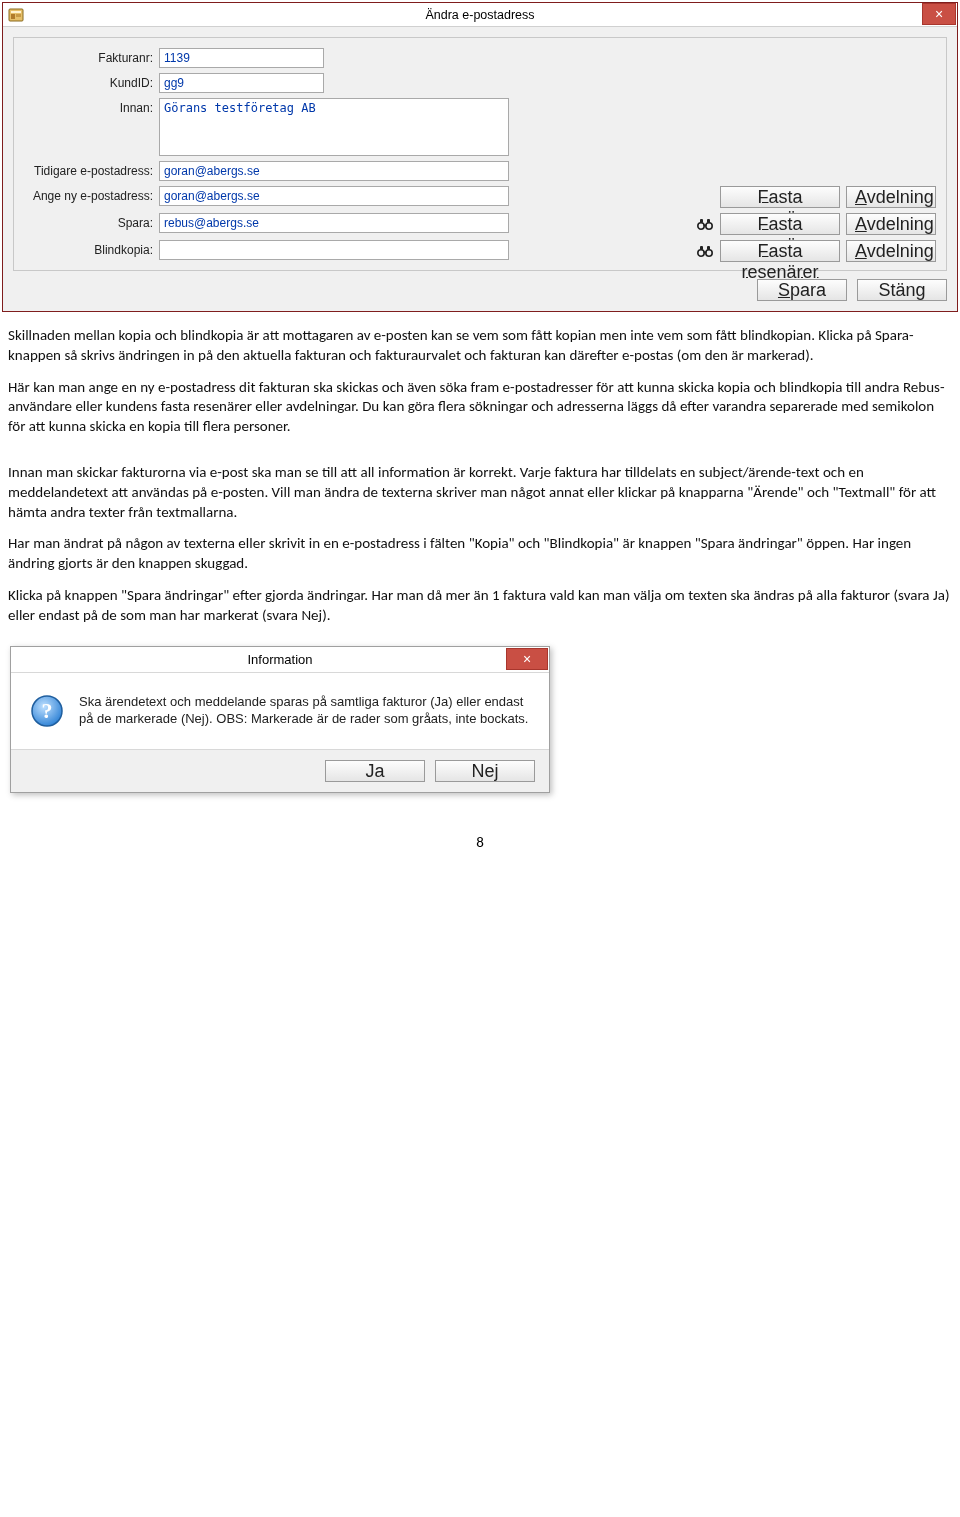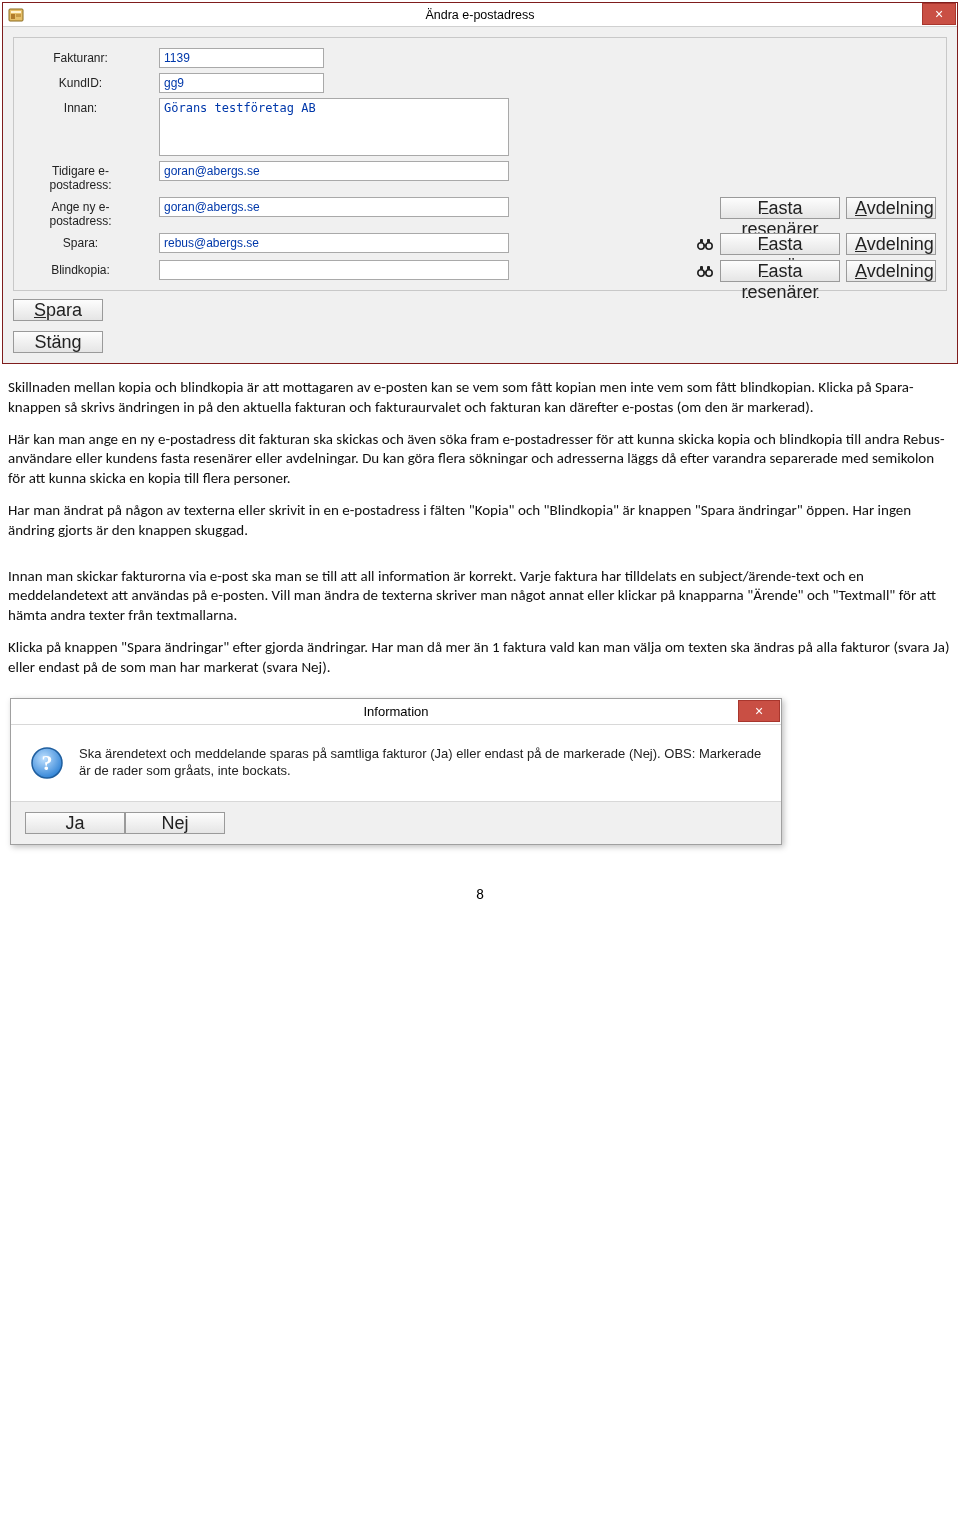--- a/index.html
+++ b/index.html
@@ -62,22 +62,22 @@
     position: relative;
   }
   .form-row {
     display: flex;
     align-items: flex-start;
     margin-bottom: 5px;
   }
   .form-row:last-child { margin-bottom: 0; }
   .form-label {
     width: 135px;
-    text-align: center;
-    padding-right: 22px;
+    text-align: right;
+    padding-right: 6px;
     padding-top: 3px;
     font-size: 12px;
     color: #222;
   }
   .sunken {
     border: 1px solid #a9a9a9;
     background: #fff;
     font-size: 12px;
     padding: 2px 4px;
     height: 20px;
@@ -121,40 +121,39 @@
   .btn-fasta { width: 120px; text-decoration: underline; text-underline-offset: -1px; }
   .btn-fasta span { text-decoration: none; }
   .u1 { text-decoration: underline; }
   .btn-avd { width: 90px; }
   .btn-avd .u1 { text-decoration: underline; }
   .footer-row {
     display: flex;
     gap: 10px;
     justify-content: flex-end;
     margin-top: 8px;
-    flex-direction: column;
   }
   .btn-footer { width: 90px; }
 
   
   .doc-text {
     font-family: Calibri, "Segoe UI", sans-serif;
     font-size: 15px;
     line-height: 1.32;
     color: #111;
     padding: 14px 8px 4px 8px;
   }
   .doc-text p { margin: 0 0 12px 0; }
 
   
   .dialog2-wrap {
     padding: 4px 0 0 10px;
   }
   .dialog2 {
-    width: 772px;
+    width: 540px;
     border: 1px solid #a0a0a0;
     background: #f0f0f0;
     box-shadow: 2px 2px 6px rgba(0,0,0,0.25);
   }
   .dialog2 .titlebar {
     height: 26px;
     background: #fff;
     border-bottom: 1px solid #d8d8d8;
   }
   .dialog2 .close2 {
@@ -183,20 +182,22 @@
   .info-text {
     font-size: 13px;
     color: #222;
     line-height: 1.35;
   }
   .dialog2-btnbar {
     background: #f0f0f0;
     border-top: 1px solid #d8d8d8;
     padding: 10px 14px;
     display: flex;
+    gap: 10px;
+    justify-content: flex-end;
   }
   .dialog2-btnbar .btn { width: 100px; }
 
   .pagenum {
     text-align: center;
     font-family: Calibri, "Segoe UI", sans-serif;
     font-size: 15px;
     padding: 40px 0 10px 0;
   }
 </style>
@@ -296,22 +297,22 @@
         <button class="btn btn-footer"><span class="u1">S</span><span>para</span></button>
         <button class="btn btn-footer">Stäng</button>
       </div>
     </div>
   </div>
 </div>
 
 <div class="doc-text">
   <p>Skillnaden mellan kopia och blindkopia är att mottagaren av e-posten kan se vem som fått kopian men inte vem som fått blindkopian. Klicka på Spara-knappen så skrivs ändringen in på den aktuella fakturan och fakturaurvalet och fakturan kan därefter e-postas (om den är markerad).</p>
   <p>Här kan man ange en ny e-postadress dit fakturan ska skickas och även söka fram e-postadresser för att kunna skicka kopia och blindkopia till andra Rebus-användare eller kundens fasta resenärer eller avdelningar. Du kan göra flera sökningar och adresserna läggs då efter varandra separerade med semikolon för att kunna skicka en kopia till flera personer.</p>
+  <p style="margin-top:26px">Innan man skickar fakturorna via e-post ska man se till att all information är korrekt. Varje faktura har tilldelats en subject/ärende-text och en meddelandetext att användas på e-posten. Vill man ändra de texterna skriver man något annat eller klickar på knapparna "Ärende" och "Textmall" för att hämta andra texter från textmallarna.</p>
   <p>Har man ändrat på någon av texterna eller skrivit in en e-postadress i fälten "Kopia" och "Blindkopia" är knappen "Spara ändringar" öppen. Har ingen ändring gjorts är den knappen skuggad.</p>
-  <p style="margin-top:26px">Innan man skickar fakturorna via e-post ska man se till att all information är korrekt. Varje faktura har tilldelats en subject/ärende-text och en meddelandetext att användas på e-posten. Vill man ändra de texterna skriver man något annat eller klickar på knapparna "Ärende" och "Textmall" för att hämta andra texter från textmallarna.</p>
   <p>Klicka på knappen "Spara ändringar" efter gjorda ändringar. Har man då mer än 1 faktura vald kan man välja om texten ska ändras på alla fakturor (svara Ja) eller endast på de som man har markerat (svara Nej).</p>
 </div>
 
 <div class="dialog2-wrap">
   <div class="dialog2">
     <div class="titlebar">
       <span class="title2">Information</span>
       <div class="close2">×</div>
     </div>
     <div class="dialog2-content">

